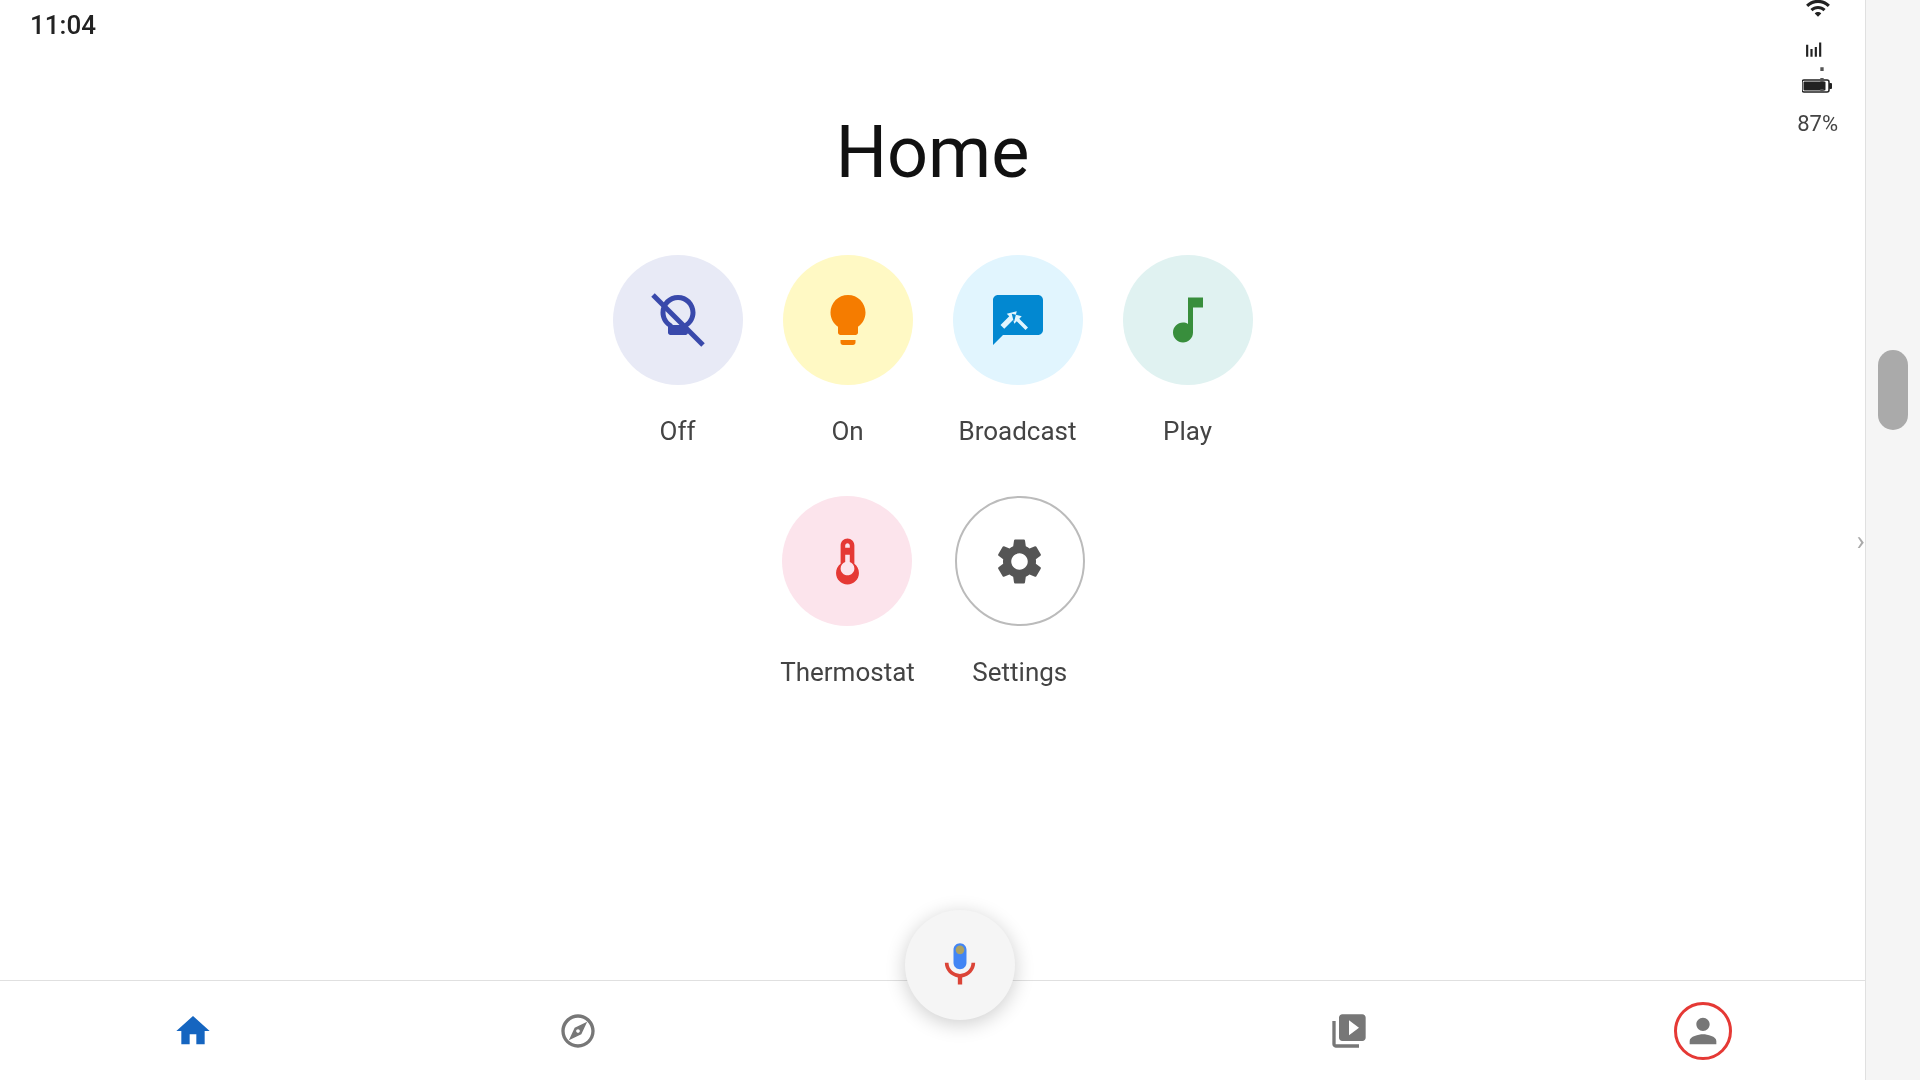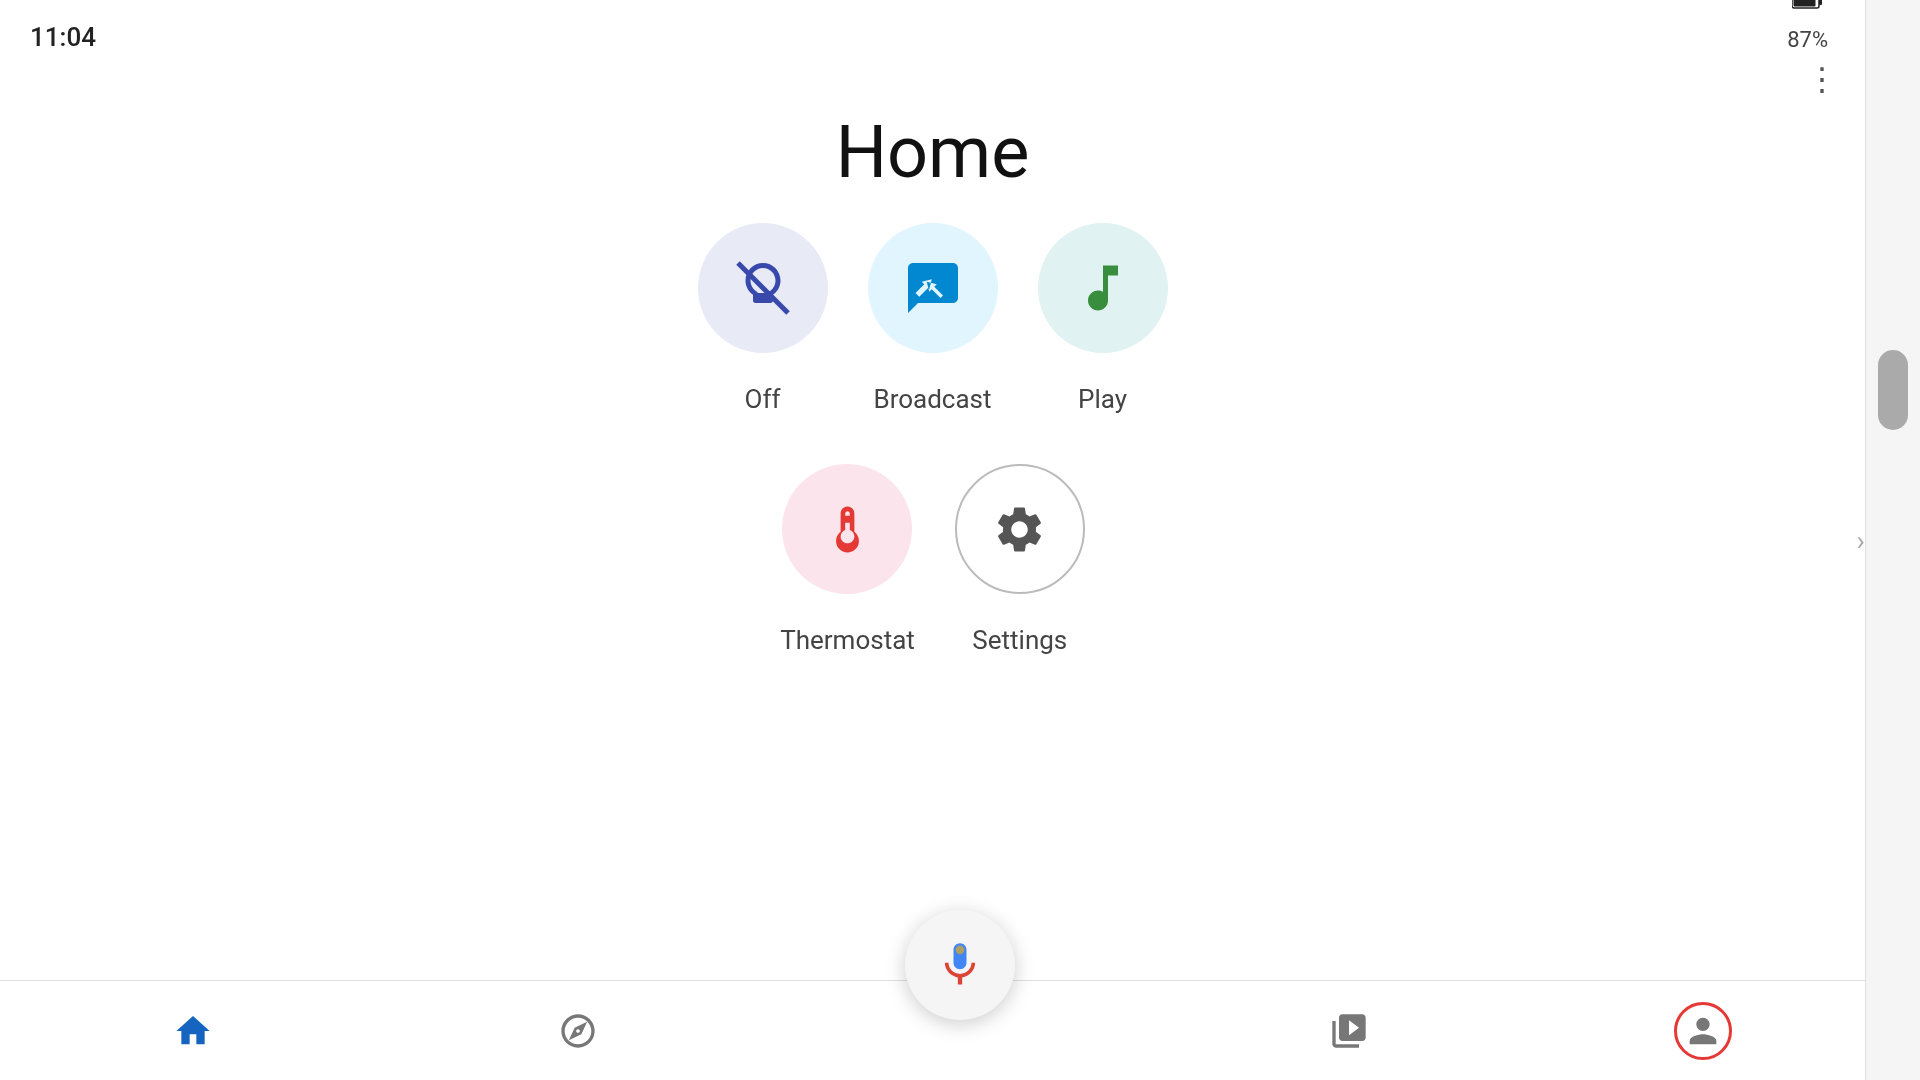--- a/index.html
+++ b/index.html
@@ -9,28 +9,27 @@
       background: #ffffff;
       font-family: 'Roboto', Arial, sans-serif;
       overflow: hidden;
       position: relative;
     }
 
     
     .status-bar {
       display: flex;
       justify-content: space-between;
-      align-items: flex-end;
+      align-items: center;
       padding: 10px 30px 10px 30px;
       position: absolute;
       top: 0;
       left: 0;
-      right: 62px;
+      right: 52px;
       height: 50px;
-      margin-top: 12px;
     }
     .status-time {
       font-size: 26px;
       font-weight: 500;
       color: #222;
     }
     .status-icons {
       display: flex;
       align-items: center;
       gap: 14px;
@@ -98,21 +97,21 @@
       flex-direction: column;
       align-items: center;
       justify-content: flex-start;
       padding-top: 60px;
     }
 
     .page-title {
       font-size: 72px;
       font-weight: 400;
       color: #111;
-      margin-bottom: 28px;
+      margin-bottom: 60px;
     }
 
     
     .icon-grid-row {
       display: flex;
       gap: 40px;
       margin-bottom: 50px;
       align-items: flex-start;
     }
 
@@ -252,20 +251,28 @@
     <div class="icon-item">
       <div class="icon-circle off-circle">
         <svg width="60" height="60" viewBox="0 0 24 24" fill="#3949AB">
           <path d="M12 2C8.13 2 5 5.13 5 9c0 2.38 1.19 4.47 3 5.74V17c0 .55.45 1 1 1h6c.55 0 1-.45 1-1v-2.26c1.81-1.27 3-3.36 3-5.74 0-3.87-3.13-7-7-7zm0 2c2.76 0 5 2.24 5 5 0 1.86-.97 3.47-2.44 4.41L14 14H10l-.56-.59C7.97 12.47 7 10.86 7 9c0-2.76 2.24-5 5-5z"></path>
           <line x1="2" y1="2" x2="22" y2="22" stroke="#3949AB" stroke-width="2"></line>
         </svg>
       </div>
       <span class="icon-label">Off</span>
     </div>
 
+    <div class="icon-item">
+      <div class="icon-circle on-circle">
+        <svg width="60" height="60" viewBox="0 0 24 24" fill="#F57C00">
+          <path d="M9 21c0 .55.45 1 1 1h4c.55 0 1-.45 1-1v-1H9v1zm3-19C8.13 2 5 5.13 5 9c0 2.38 1.19 4.47 3 5.74V17c0 .55.45 1 1 1h6c.55 0 1-.45 1-1v-2.26c1.81-1.27 3-3.36 3-5.74 0-3.87-3.13-7-7-7z"></path>
+        </svg>
+      </div>
+      <span class="icon-label">On</span>
+    </div>
 
     <div class="icon-item">
       <div class="icon-circle broadcast-circle">
         <svg width="60" height="60" viewBox="0 0 24 24" fill="#0288D1">
           <path d="M20 2H4c-1.1 0-2 .9-2 2v18l4-4h14c1.1 0 2-.9 2-2V4c0-1.1-.9-2-2-2zm-9 11l-1-1-3.5 3.5-1.5-1.5 3.5-3.5-1-1 4-1-1 4zm5.5 1.5l-1.5 1.5-3.5-3.5-1 1-1-4 4 1-1 1 3.5 3.5z"></path>
 
         </svg>
       </div>
       <span class="icon-label">Broadcast</span>
     </div>

